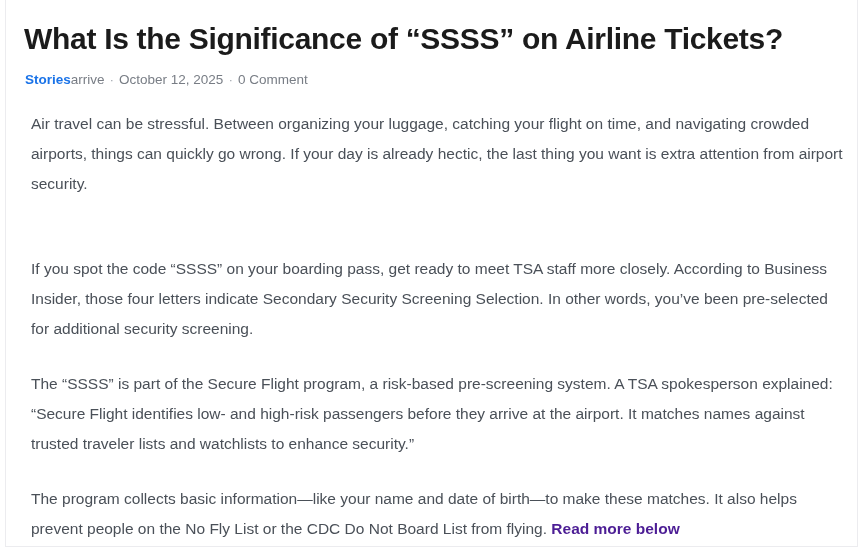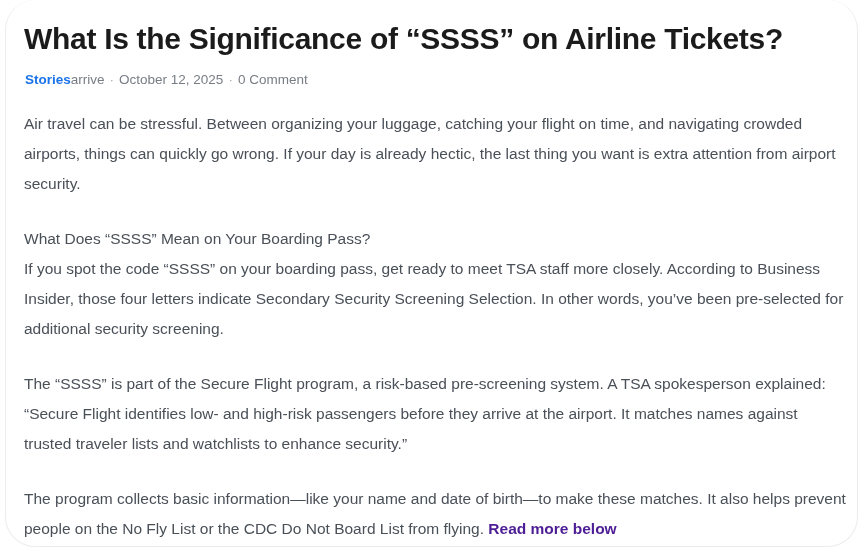--- a/index.html
+++ b/index.html
@@ -20,21 +20,20 @@
     position: absolute;
     left: 5px;
     top: 0;
     width: 853px;
     height: 547px;
     box-sizing: border-box;
     border-left: 1px solid #ececef;
     border-right: 1px solid #ececef;
     border-bottom: 1px solid #ececef;
     background: #ffffff;
-    border-radius: 30px;
   }
 
   .article {
     position: absolute;
     left: 18px;
     top: 0;
     width: 822px;
   }
 
   .post-title {
@@ -65,20 +64,21 @@
     display: inline-block;
     padding: 0 5px;
     color: #a6abb2;
   }
   .post-meta .meta-author,
   .post-meta .meta-date,
   .post-meta .meta-comments { color: #787d85; }
 
   .post-body {
     padding-top: 20px;
+    margin-left: 7px;
   }
   .post-body p {
     margin: 0 0 25px 0;
     padding: 0;
     font-size: 15.5px;
     line-height: 30px;
     color: #4a5058;
     font-family: "Liberation Sans", "DejaVu Sans", sans-serif;
   }
   .post-body p:last-child { margin-bottom: 0; }
@@ -97,21 +97,21 @@
     <h1 class="post-title">What Is the Significance of “SSSS” on Airline Tickets?</h1>
 
     <div class="post-meta">
       <a class="cat-link" href="#">Stories</a><span class="meta-author">arrive</span><span class="meta-sep">·</span><span class="meta-date">October 12, 2025</span><span class="meta-sep">·</span><span class="meta-comments">0 Comment</span>
     </div>
 
     <div class="post-body">
 
       <p>Air travel can be stressful. Between organizing your luggage, catching your flight on time, and navigating crowded airports, things can quickly go wrong. If your day is already hectic, the last thing you want is extra attention from airport security.</p>
 
-      <p><span>What Does “SSSS” Mean on Your Boarding Pass?</span><br><span>If you spot the code “SSSS” on your boarding pass, get ready to meet TSA staff more closely. According to Business Insider, those four letters indicate Secondary Security Screening Selection. In other words, you’ve been pre-selected for additional security screening.</span></p>
+      <p><br><span>If you spot the code “SSSS” on your boarding pass, get ready to meet TSA staff more closely. According to Business Insider, those four letters indicate Secondary Security Screening Selection. In other words, you’ve been pre-selected for additional security screening.</span></p>
 
       <p>The “SSSS” is part of the Secure Flight program, a risk-based pre-screening system. A TSA spokesperson explained: “Secure Flight identifies low- and high-risk passengers before they arrive at the airport. It matches names against trusted traveler lists and watchlists to enhance security.”</p>
 
       <p><span>The program collects basic information—like your name and date of birth—to make these matches. It also helps prevent people on the No Fly List or the CDC Do Not Board List from flying. </span><a class="readmore" href="#">Read more below</a></p>
 
     </div>
   </article>
 </div>
 
 </body></html>

